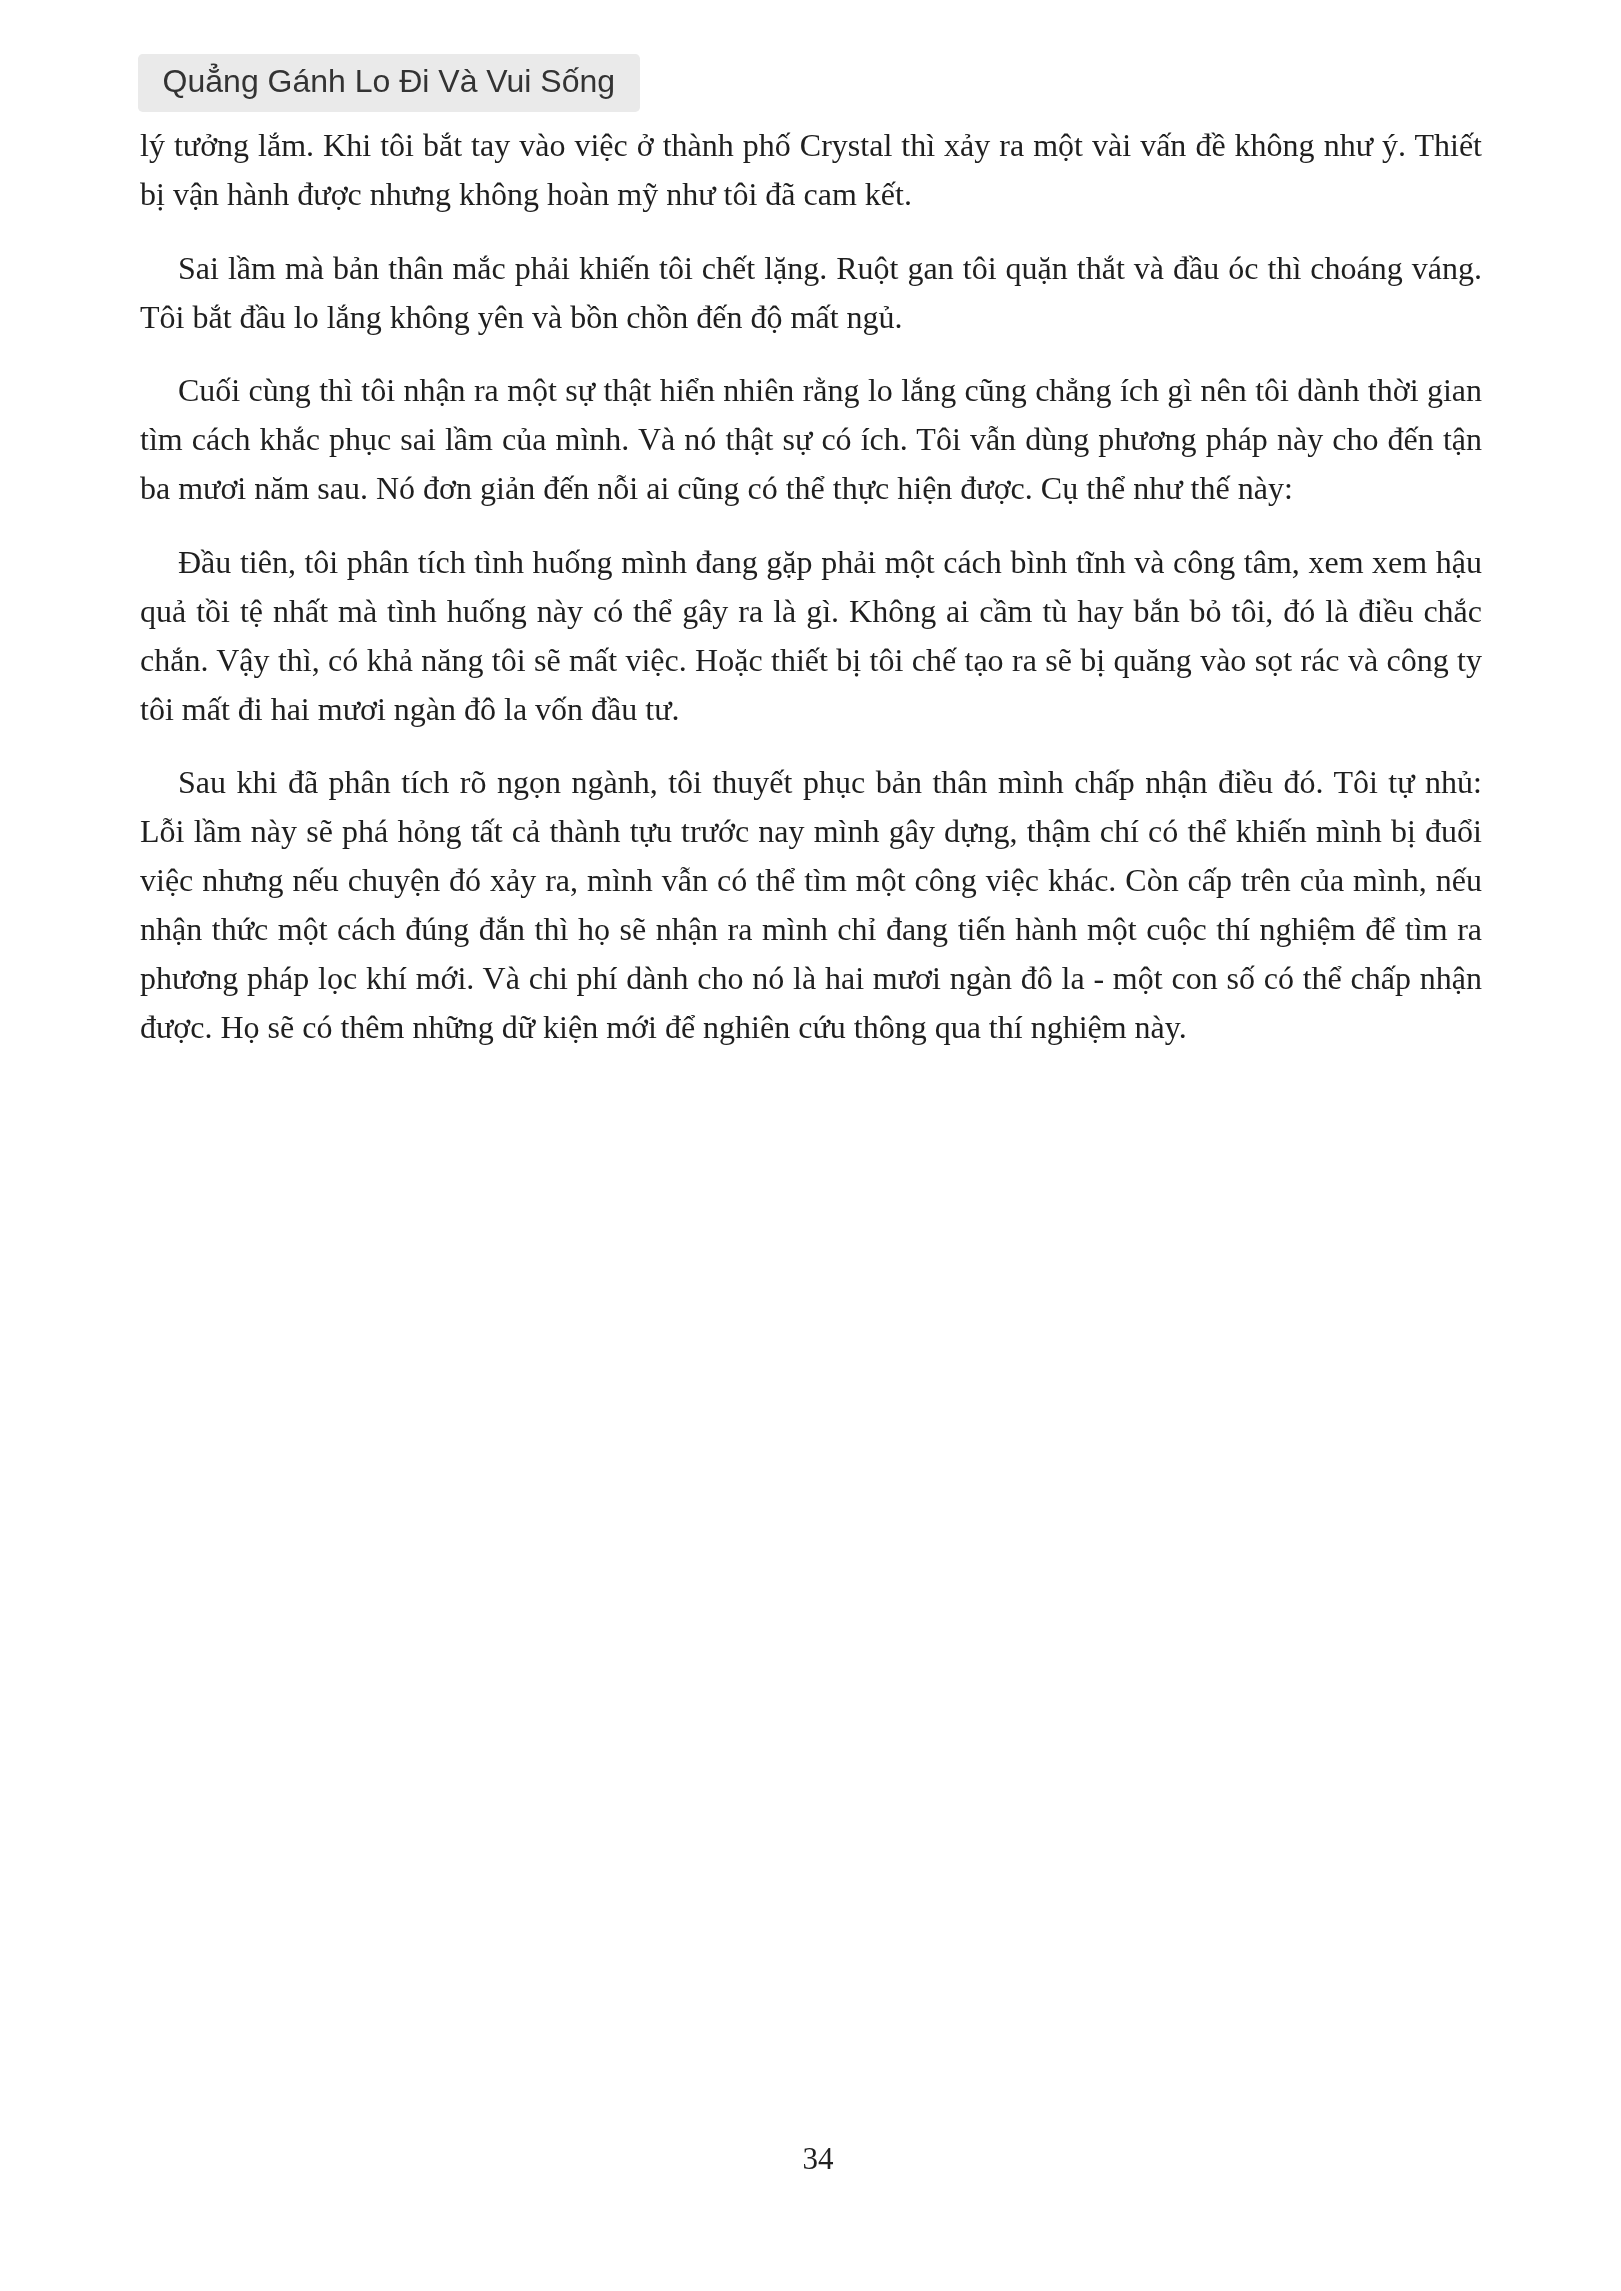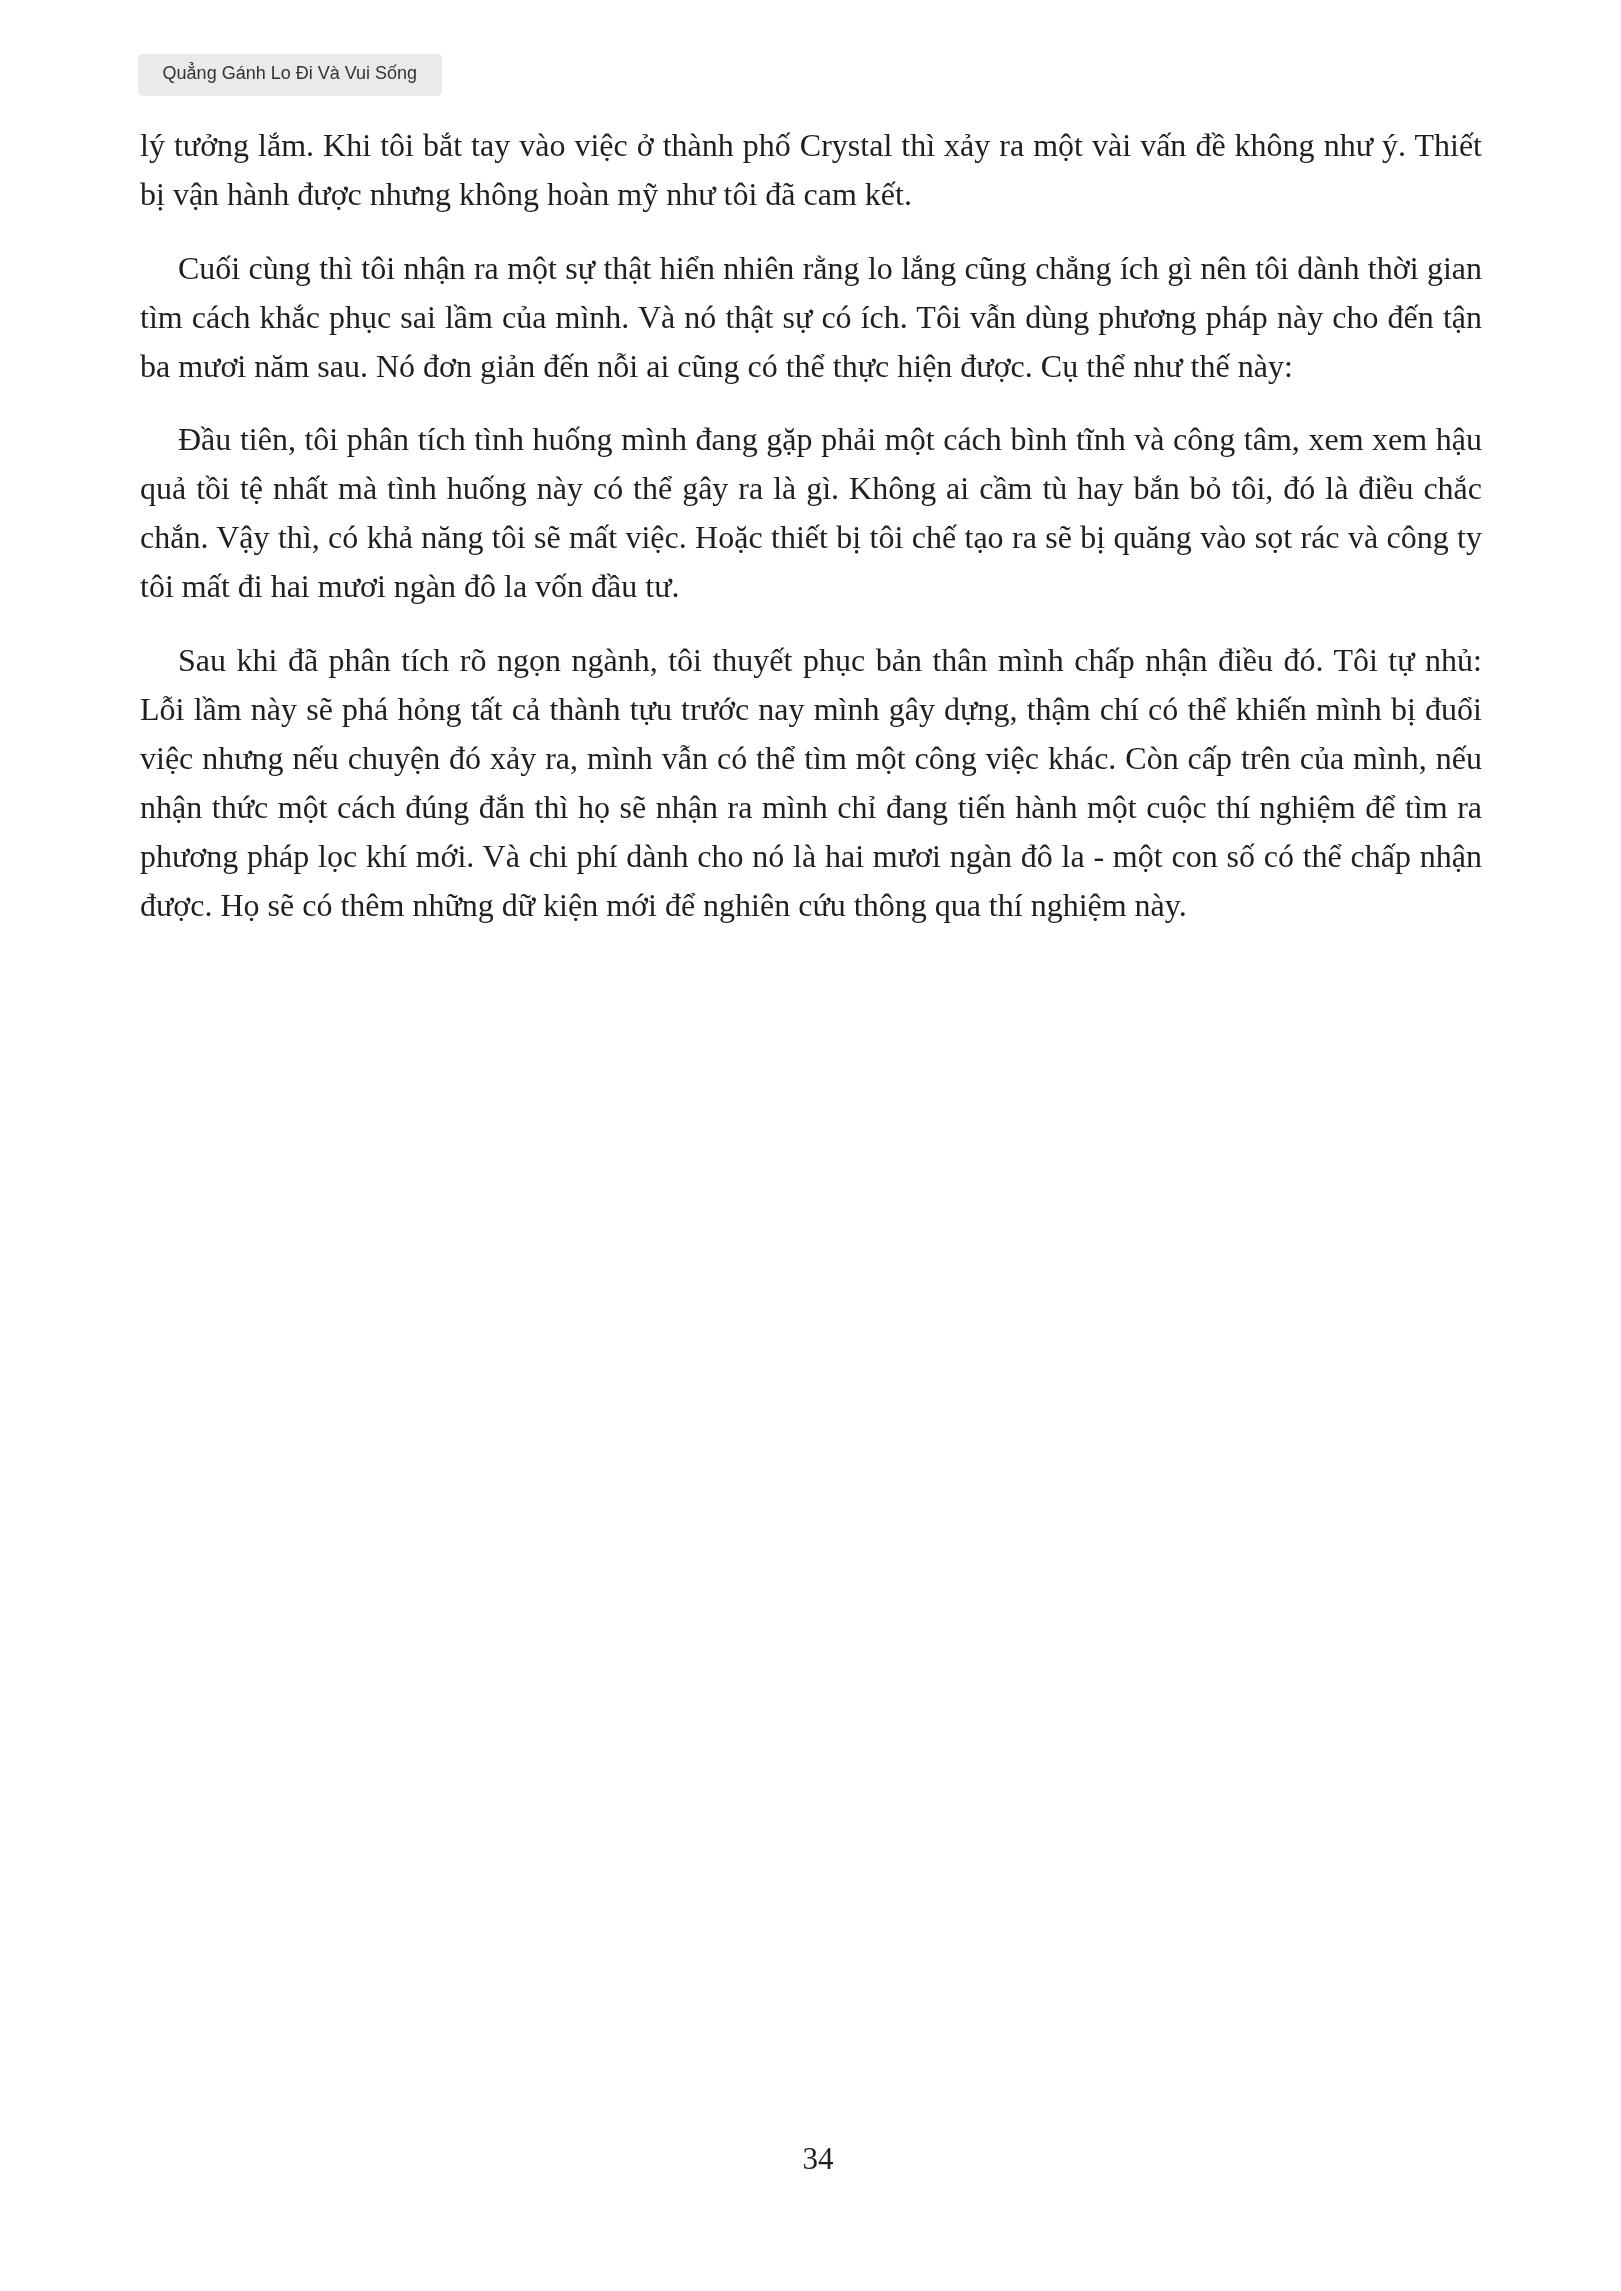--- a/index.html
+++ b/index.html
@@ -20,21 +20,21 @@
       inset: 0;
     }
     .running-header {
       position: absolute;
       left: 138px;
       top: 54px;
       background: #eaeaea;
       border-radius: 4.7px;
       padding: 10.4px 24.6px 12.3px 24.6px;
       font-family: "Liberation Sans", sans-serif;
-      font-size: 18px;
+      font-size: 32px;
       line-height: 1.1;
       color: #333333;
       white-space: nowrap;
     }
     .body-text {
       position: absolute;
       left: 140px;
       top: 121px;
       width: 1342px;
       font-size: 32px;
@@ -63,20 +63,21 @@
 <body>
 
 <div class="page">
 
   <div class="running-header">
     <span>Quẳng Gánh Lo Đi Và Vui Sống</span>
   </div>
 
   <div class="body-text">
     <p class="no-indent">lý tưởng lắm. Khi tôi bắt tay vào việc ở thành phố Crystal thì xảy ra một vài vấn đề không như ý. Thiết bị vận hành được nhưng không hoàn mỹ như tôi đã cam kết.</p>
+    <p>Sai lầm mà bản thân mắc phải khiến tôi chết lặng. Ruột gan tôi quặn thắt và đầu óc thì choáng váng. Tôi bắt đầu lo lắng không yên và bồn chồn đến độ mất ngủ.</p>
     <p>Cuối cùng thì tôi nhận ra một sự thật hiển nhiên rằng lo lắng cũng chẳng ích gì nên tôi dành thời gian tìm cách khắc phục sai lầm của mình. Và nó thật sự có ích. Tôi vẫn dùng phương pháp này cho đến tận ba mươi năm sau. Nó đơn giản đến nỗi ai cũng có thể thực hiện được. Cụ thể như thế này:</p>
     <p>Đầu tiên, tôi phân tích tình huống mình đang gặp phải một cách bình tĩnh và công tâm, xem xem hậu quả tồi tệ nhất mà tình huống này có thể gây ra là gì. Không ai cầm tù hay bắn bỏ tôi, đó là điều chắc chắn. Vậy thì, có khả năng tôi sẽ mất việc. Hoặc thiết bị tôi chế tạo ra sẽ bị quăng vào sọt rác và công ty tôi mất đi hai mươi ngàn đô la vốn đầu tư.</p>
     <p>Sau khi đã phân tích rõ ngọn ngành, tôi thuyết phục bản thân mình chấp nhận điều đó. Tôi tự nhủ: Lỗi lầm này sẽ phá hỏng tất cả thành tựu trước nay mình gây dựng, thậm chí có thể khiến mình bị đuổi việc nhưng nếu chuyện đó xảy ra, mình vẫn có thể tìm một công việc khác. Còn cấp trên của mình, nếu nhận thức một cách đúng đắn thì họ sẽ nhận ra mình chỉ đang tiến hành một cuộc thí nghiệm để tìm ra phương pháp lọc khí mới. Và chi phí dành cho nó là hai mươi ngàn đô la - một con số có thể chấp nhận được. Họ sẽ có thêm những dữ kiện mới để nghiên cứu thông qua thí nghiệm này.</p>
   </div>
 
   <div class="page-number">34</div>
 
 </div>
 
 

